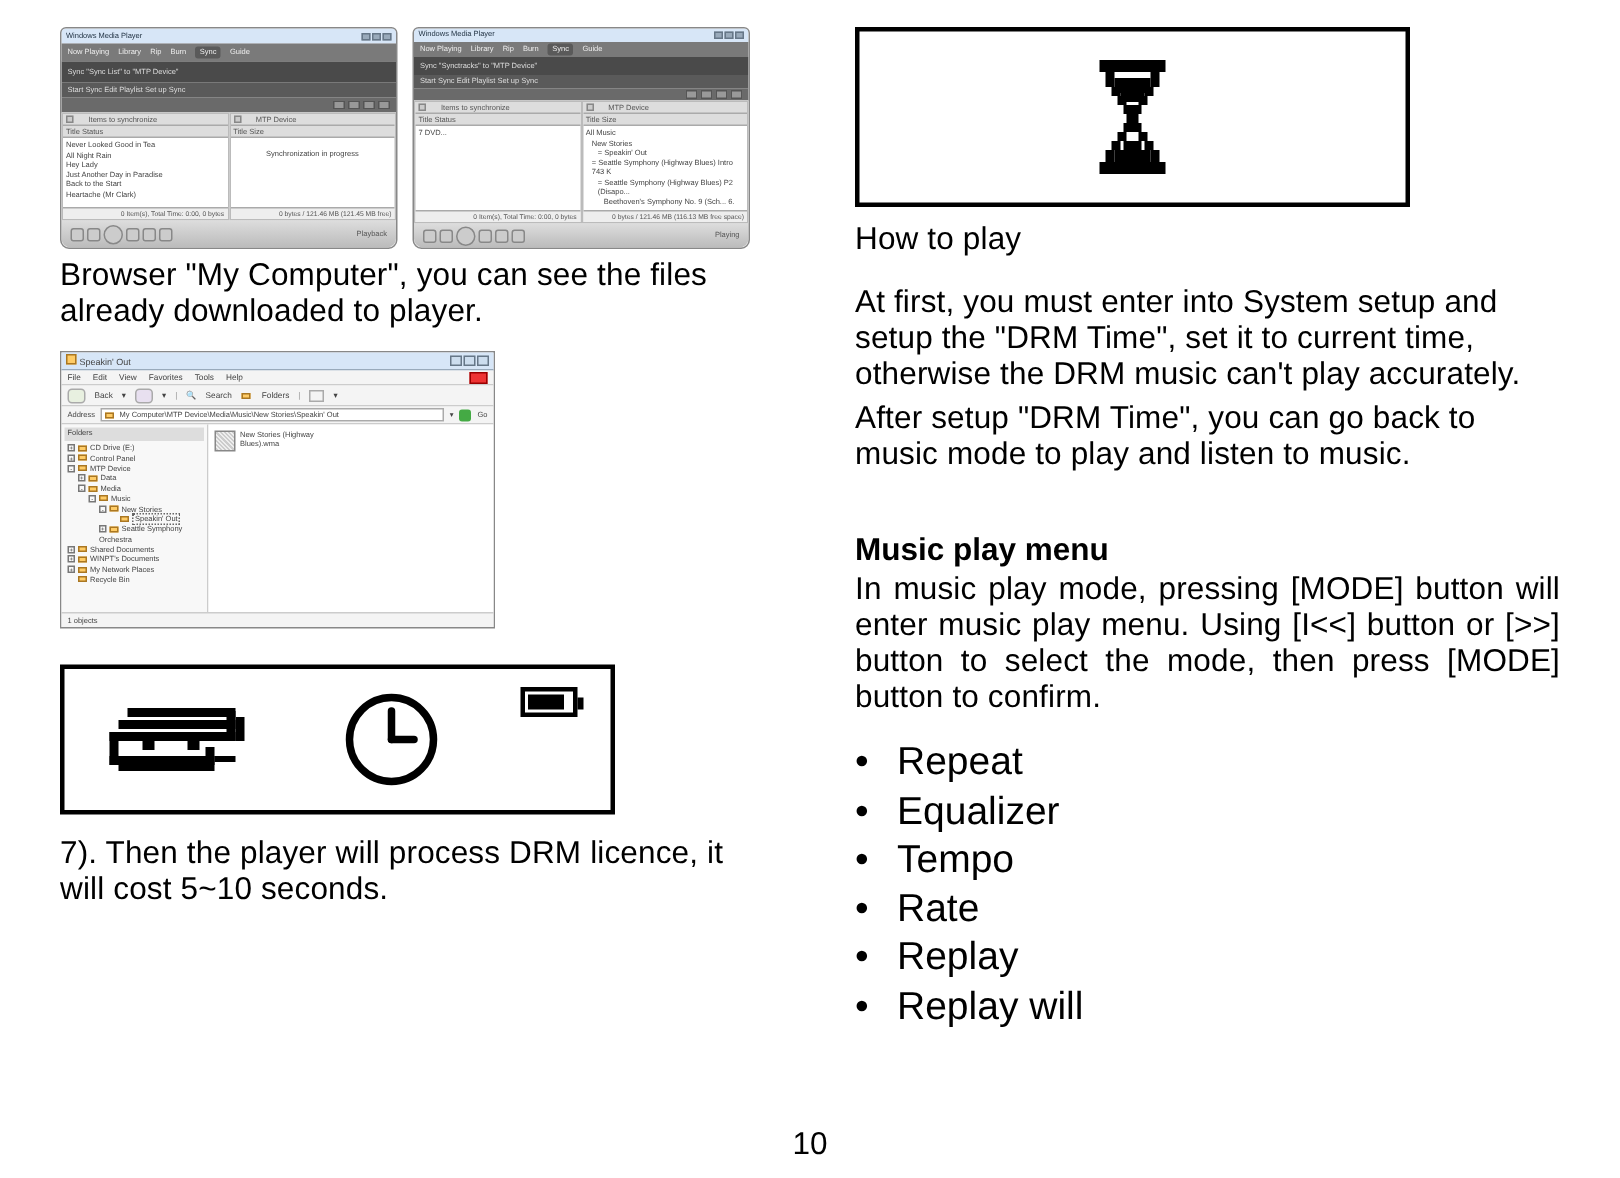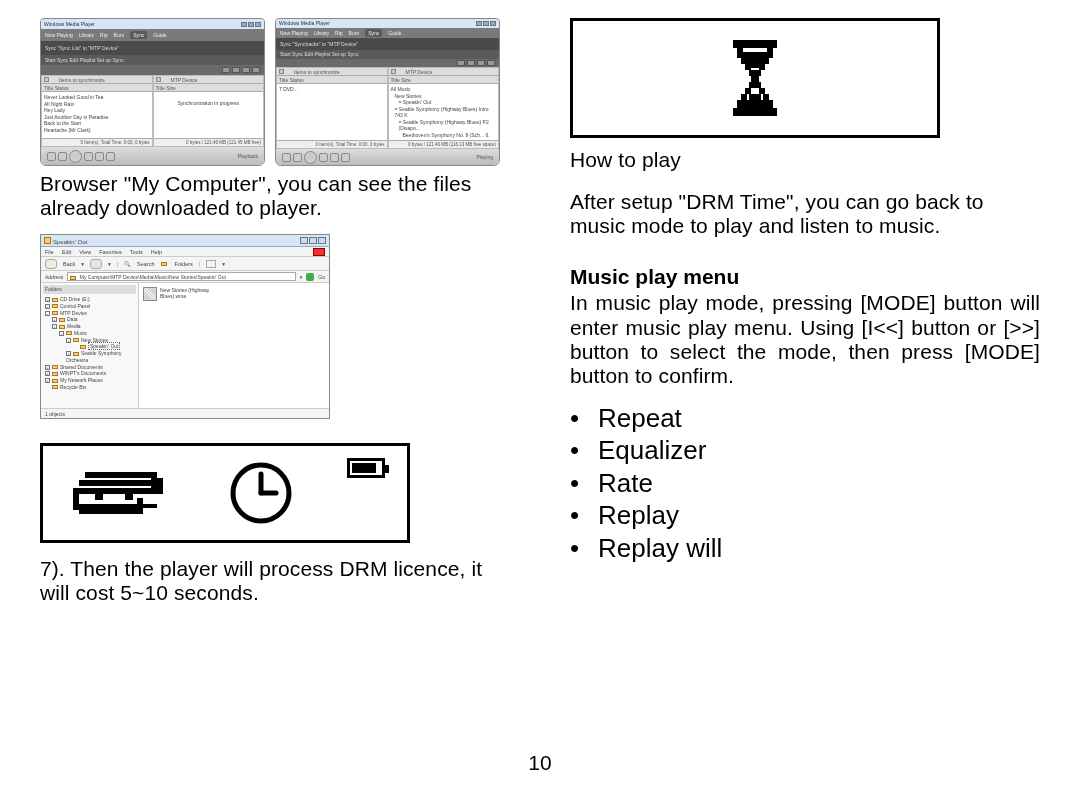--- a/index.html
+++ b/index.html
@@ -78,21 +78,21 @@
   .ex-side { width:98px; border-right:1px solid #ccc; background:#f8f8f8; padding:2px; font-size:5px; line-height:1.35;}
   .ex-side-h { background:#ddd; padding:1px 2px; margin-bottom:2px;}
   .ex-main { flex:1; background:#fff; padding:4px; font-size:5px; display:flex; gap:3px; align-items:flex-start;}
   .ex-icon { width:14px; height:14px; border:0.5px solid #888; background:repeating-linear-gradient(45deg,#ccc,#ccc 1px,#eee 1px,#eee 2px); }
   .ex-main-text { display:flex; flex-direction:column; line-height:1.2;}
   .ex-status { height:10px; border-top:1px solid #ccc; background:#f4f4f4; font-size:5px; display:flex; align-items:center; justify-content:space-between; padding:0 4px;}
 
   
   .para { font-size: 21px; line-height: 1.15; margin-bottom: 4px; letter-spacing:0.1px;}
   .para.justify { text-align: justify; text-justify: inter-word; }
-  .heading { font-size:21px; font-weight:bold; margin-top:23px; margin-bottom:2px;}
+  .heading { font-size:21px; font-weight:bold; margin-top:36px; margin-bottom:2px;}
   ul.menu-list { list-style: none; padding-left: 28px; font-size:26px; line-height:1.25; margin-top:10px;}
   ul.menu-list li::before { content:"•"; display:inline-block; width:28px; margin-left:-28px; }
 
   
   .lcd {
     width: 370px;
     height: 100px;
     border: 3px solid #000;
     margin: 18px 0 14px 0;
     display:flex;
@@ -401,27 +401,29 @@
         <rect x="16" y="14" width="24" height="10"></rect>
         <rect x="20" y="24" width="16" height="6"></rect>
         <rect x="16" y="62" width="24" height="8"></rect>
         <rect x="22" y="56" width="12" height="6"></rect>
       </g>
     </svg>
   </div>
 
   <p class="para">How to play</p>
   <div style="height:14px;"></div>
+  <p class="para">At first, you must enter into System setup and setup the "DRM Time", set it to current time, otherwise the DRM music can't play accurately.</p>
   <p class="para">After setup "DRM Time", you can go back to music mode to play and listen to music.</p>
 
   <p class="heading">Music play menu</p>
   <p class="para justify">In music play mode, pressing [MODE] button will enter music play menu. Using [I&lt;&lt;] button or [&gt;&gt;] button to select the mode, then press [MODE] button to confirm.</p>
 
   <ul class="menu-list">
     <li>Repeat</li>
     <li>Equalizer</li>
+    <li>Tempo</li>
     <li>Rate</li>
     <li>Replay</li>
     <li>Replay will</li>
   </ul>
 </div>
 
 <div class="pagenum">10</div>
 
 </body></html>

